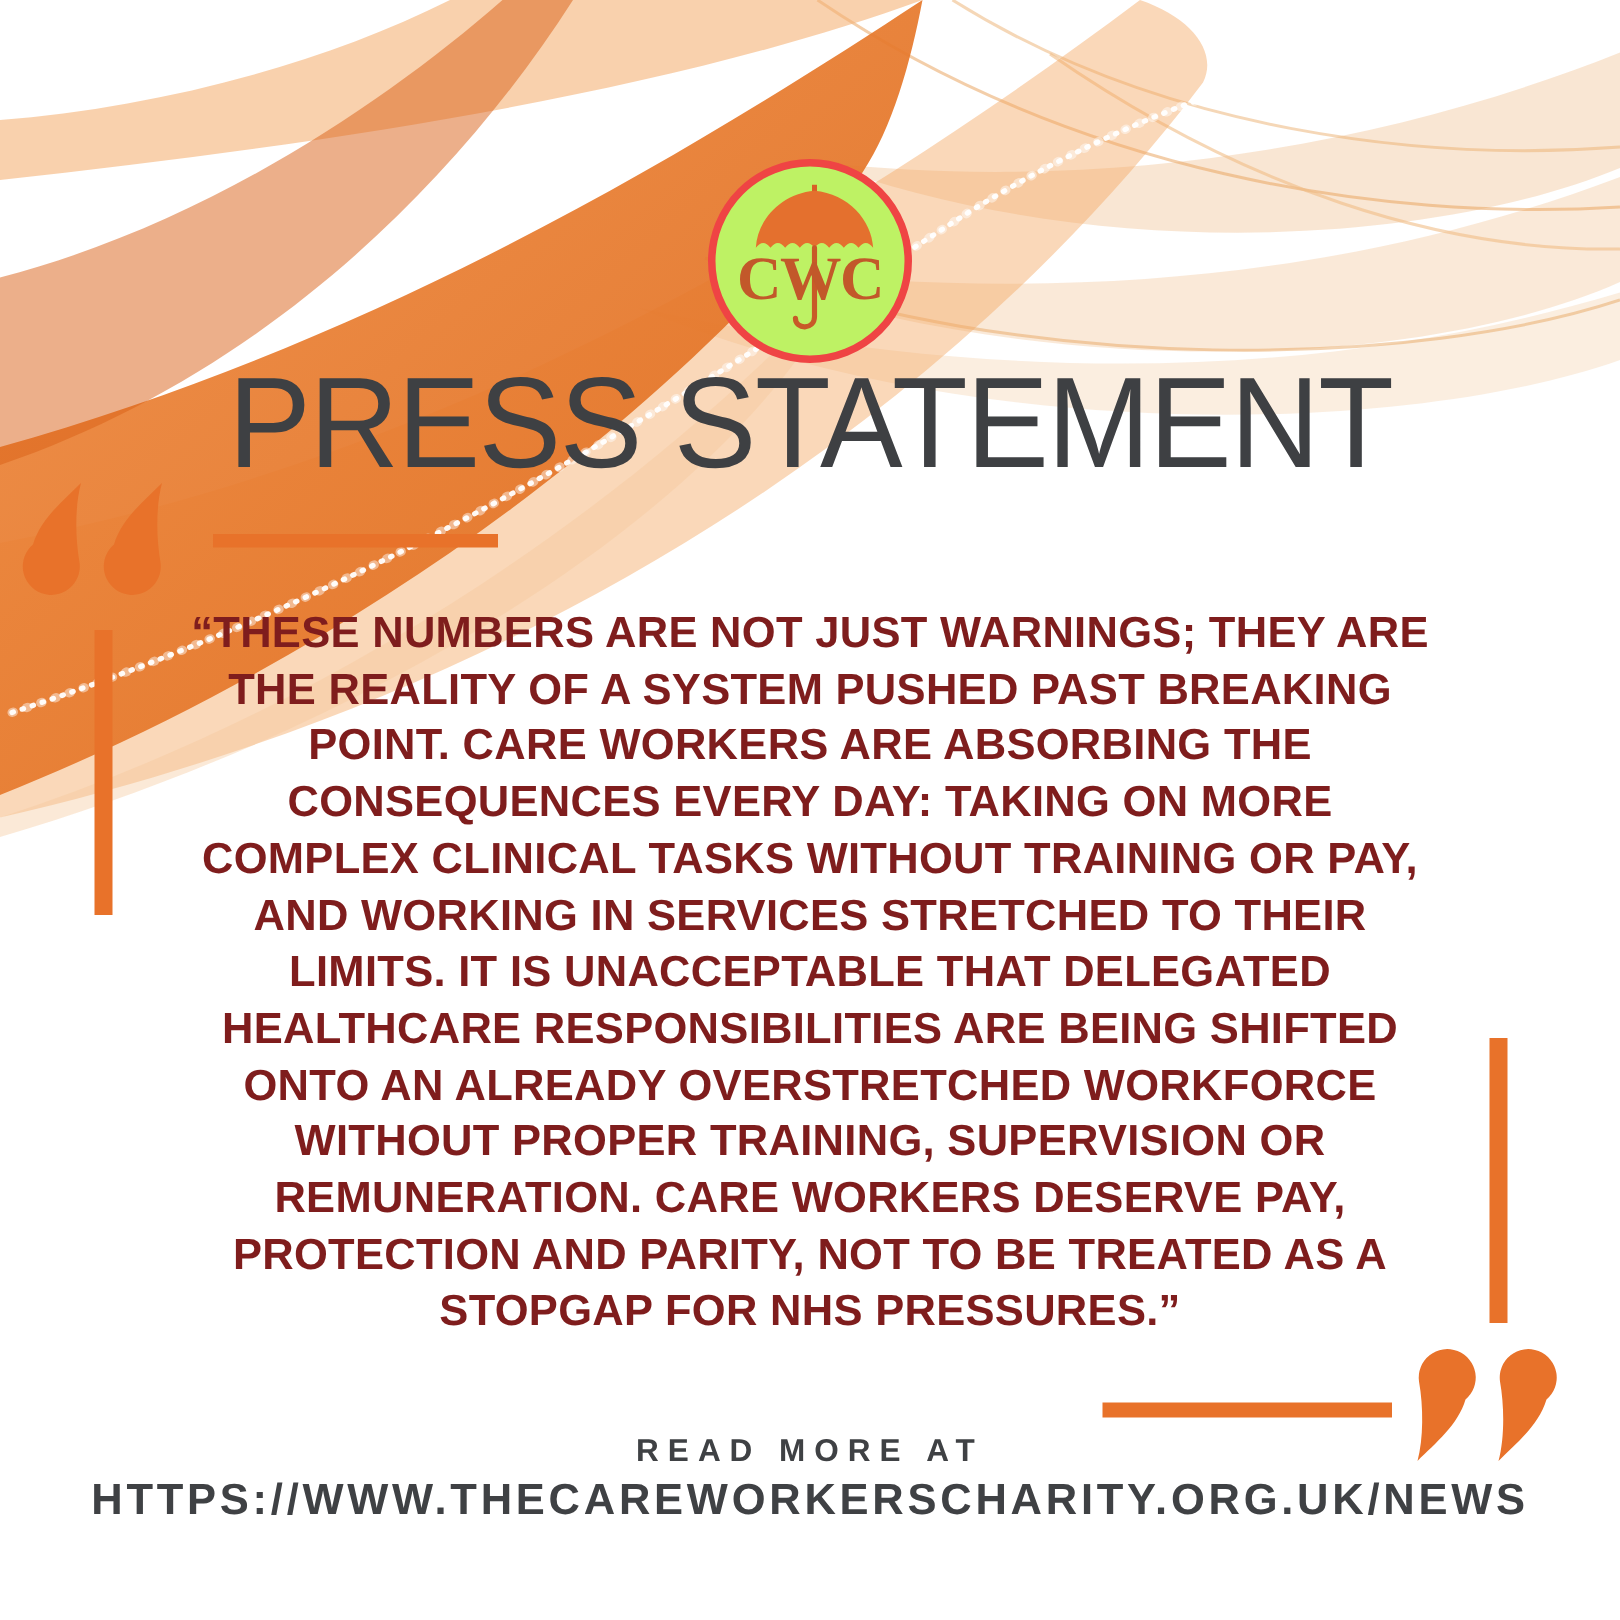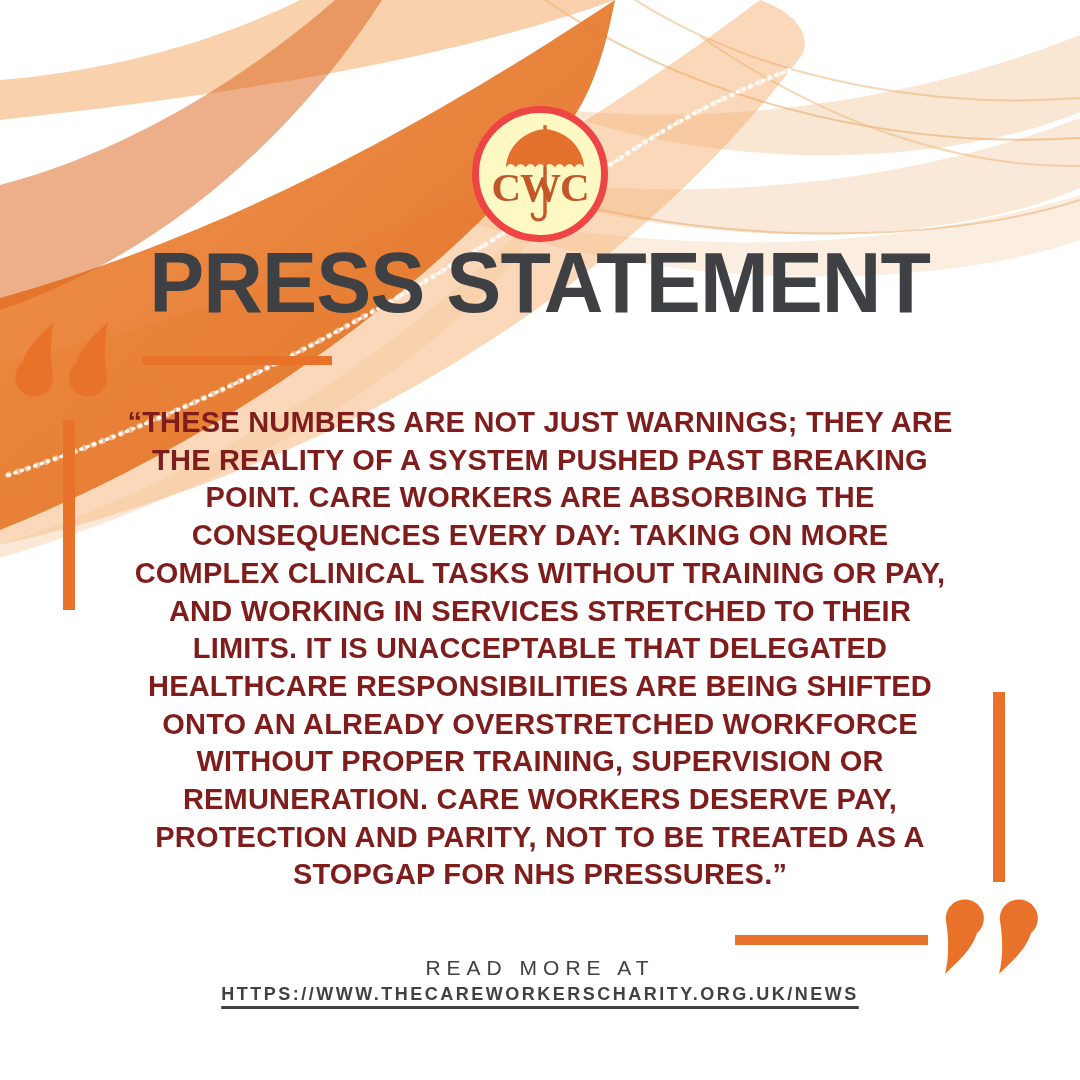--- a/index.html
+++ b/index.html
@@ -8,33 +8,33 @@
     position:relative; width:1080px; height:1080px;
     background:#ffffff; overflow:hidden;
     font-family:"Liberation Sans", sans-serif;
   }
   
   .waves { position:absolute; top:0; left:0; pointer-events:none; }
 
   
   .logo-circle {
     position:absolute; left:472px; top:106px; width:136px; height:136px;
-    background:#fef9c3; border:7px solid #ef4444; border-radius:50%;
+    background:#bef264; border:5px solid #ef4444; border-radius:50%;
   }
   .logo-umbrella { position:absolute; left:22px; top:10px; overflow:visible; }
   .logo-text {
     position:absolute; left:0; right:0; top:50px; text-align:center;
     font-family:"Liberation Serif", serif; font-weight:700;
     font-size:41px; color:#C2582A; letter-spacing:-1px;
   }
 
   
   .title {
     position:absolute; top:239px; left:0; right:0; text-align:center;
-    font-size:86px; font-weight:700; color:#3E4043; line-height:1;
+    font-size:86px; font-weight:400; color:#3E4043; line-height:1;
     letter-spacing:-1px; white-space:nowrap;
   }
   .title > span { display:inline-block; transform:scaleX(.96); }
 
   
   .bar { position:absolute; background:#E8722A; }
   .bar-top-h   { left:142px; top:356px; width:190px; height:9px; }
   .bar-left-v  { left:63px;  top:420px; width:12px;  height:190px; }
   .bar-right-v { left:993px; top:692px; width:12px;  height:190px; }
   .bar-bot-h   { left:735px; top:935px; width:193px; height:10px; }
@@ -47,26 +47,26 @@
   .quote-text {
     position:absolute; top:404px; left:90px; width:900px;
     text-align:center; font-size:29px; font-weight:700;
     line-height:37.7px; color:#7f1d1d; white-space:pre-line;
     letter-spacing:.2px;
   }
 
   
   .read-more {
     position:absolute; top:956px; left:0; right:0; text-align:center;
-    font-size:21px; font-weight:400; letter-spacing:6px; color:#3F4144;
+    font-size:21px; font-weight:700; letter-spacing:6px; color:#3F4144;
   }
   .url-link {
     position:absolute; top:984px; left:0; right:0; text-align:center;
-    font-size:18px; font-weight:700; letter-spacing:2.5px; color:#3F4144;
-    text-decoration:underline; text-decoration-thickness:3px;
+    font-size:29px; font-weight:700; letter-spacing:2.5px; color:#3F4144;
+    text-decoration-thickness:3px;
     text-underline-offset:6px; cursor:pointer; display:block;
   }
 </style>
 </head>
 <body>
 
 <div class="canvas">
 
   <svg class="waves" width="1080" height="560" viewBox="0 0 1080 560">
     <defs>

